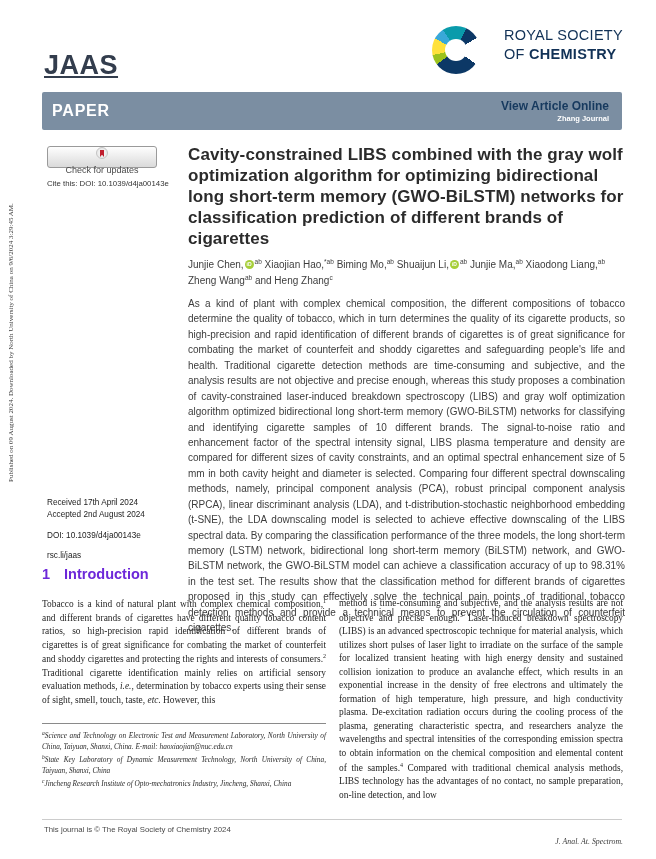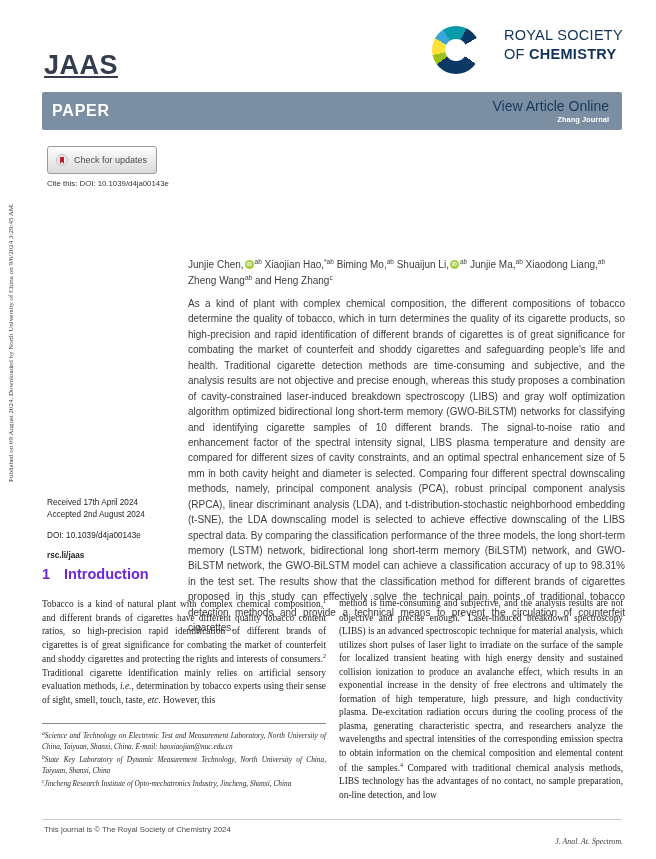--- a/index.html
+++ b/index.html
@@ -21,36 +21,36 @@
       #39a8d8 299deg 327deg, #0a9bab 327deg 360deg); }
   .rsc-mark::after { content:""; position:absolute; inset:13px; background:#fff; border-radius:50%; }
   .rsc-text { color:#113156; font-size:14.5px; line-height:1.3; letter-spacing:.3px; }
   .rsc-text .bold { font-weight:bold; }
 
   
   .banner { position:absolute; left:42px; top:92px; width:580px; height:38px; background:#7b8ea2;
     border-radius:2px; display:flex; align-items:center; justify-content:space-between; padding:0 13px 0 10px; }
   .banner .ptype { color:#fff; font-size:16px; font-weight:bold; letter-spacing:.8px; }
   .banner .links { text-align:right; line-height:1.25; }
-  .banner .vao { color:#16395e; font-size:14px; font-weight:normal; display:block; text-decoration:none; cursor:pointer; }
+  .banner .vao { color:#16395e; font-size:12px; font-weight:bold; display:block; text-decoration:none; cursor:pointer; }
   .banner .vj  { color:#ffffff; font-size:7.5px; font-weight:bold; display:block; text-decoration:none; cursor:pointer; }
 
   
-  .chk-btn { position:absolute; left:47px; top:146px; width:110px; height:28px;
+  .chk-btn { position:absolute; left:47px; top:146px; width:110px; height:22px;
     background:linear-gradient(#fefefe,#dadada); border:1px solid #9a9a9a; border-radius:3px;
-    display:flex; align-items:center; gap:6px; padding:0 8px; cursor:pointer; }
+    display:flex; align-items:center; gap:6px; padding:0 8px; cursor:pointer;flex-direction:column; }
   .chk-btn .mark { width:12px; height:12px; border-radius:50%; background:radial-gradient(#f8f8f8,#e2e2e2);
     border:1px solid #c3c3c3; position:relative; flex:0 0 auto; }
   .chk-btn .mark::after { content:""; position:absolute; left:3px; top:2px; width:4px; height:7px;
     background:#c01e2e; clip-path:polygon(0 0,100% 0,100% 100%,50% 68%,0 100%); }
   .chk-btn .lbl { font-size:9px; color:#4a4a4a; white-space:nowrap; }
   .cite { position:absolute; left:47px; top:179px; width:138px; font-size:7.8px; color:#333; }
   .recv { position:absolute; left:47px; top:497px; width:138px; font-size:8.2px; color:#222; line-height:1.5; }
   .recv .gap { height:8px; }
-  .recv .rl { font-weight:bold; cursor:pointer; color:#222; text-decoration:none; display:inline-block; }
+  .recv .rl { font-weight:normal; cursor:pointer; color:#222; text-decoration:none; display:inline-block; }
 
   
   .title { position:absolute; left:188px; top:145px; width:437px; font-size:17px; font-weight:bold;
     color:#2b2b2b; line-height:1.23; letter-spacing:.1px; }
   .authors { position:absolute; left:188px; top:257px; width:437px; font-size:10px; color:#3d3d3d; line-height:1.5; }
   .authors sup { font-size:6.5px; }
   .orcid { display:inline-block; width:9px; height:9px; border-radius:50%; background:#a6ce39; color:#fff;
     font-size:5px; font-weight:bold; text-align:center; line-height:9px; vertical-align:2px; margin:0 1px; cursor:pointer; }
   .abstract { position:absolute; left:188px; top:296px; width:437px; font-size:10px; color:#3c3c3c;
     line-height:1.545; text-align:justify; }
@@ -97,20 +97,21 @@
     </span>
   </div>
 
   <div class="chk-btn">
     <span class="mark"></span>
     <span class="lbl">Check for updates</span>
   </div>
 
   <div class="cite">Cite this: DOI: 10.1039/d4ja00143e</div>
 
+  <div class="title">Cavity-constrained LIBS combined with the gray wolf optimization algorithm for optimizing bidirectional long short-term memory (GWO-BiLSTM) networks for classification prediction of different brands of cigarettes</div>
 
   <div class="authors"><span>Junjie Chen,<span class="orcid">iD</span><sup>ab</sup></span> <span>Xiaojian Hao,<sup>*ab</sup></span> <span>Biming Mo,<sup>ab</sup></span> <span>Shuaijun Li,<span class="orcid">iD</span><sup>ab</sup></span> <span>Junjie Ma,<sup>ab</sup></span> <span>Xiaodong Liang,<sup>ab</sup></span> <span>Zheng Wang<sup>ab</sup></span> <span>and Heng Zhang<sup>c</sup></span> </div>
 
   <div class="abstract">As a kind of plant with complex chemical composition, the different compositions of tobacco determine the quality of tobacco, which in turn determines the quality of its cigarette products, so high-precision and rapid identification of different brands of cigarettes is of great significance for combating the market of counterfeit and shoddy cigarettes and safeguarding people's life and health. Traditional cigarette detection methods are time-consuming and subjective, and the analysis results are not objective and precise enough, whereas this study proposes a combination of cavity-constrained laser-induced breakdown spectroscopy (LIBS) and gray wolf optimization algorithm optimized bidirectional long short-term memory (GWO-BiLSTM) networks for classifying and identifying cigarette samples of 10 different brands. The signal-to-noise ratio and enhancement factor of the spectral intensity signal, LIBS plasma temperature and density are compared for different sizes of cavity constraints, and an optimal spectral enhancement size of 5 mm in both cavity height and diameter is selected. Comparing four different spectral downscaling methods, namely, principal component analysis (PCA), robust principal component analysis (RPCA), linear discriminant analysis (LDA), and t-distribution-stochastic neighborhood embedding (t-SNE), the LDA downscaling model is selected to achieve effective downscaling of the LIBS spectral data. By comparing the classification performance of the three models, the long short-term memory (LSTM) network, bidirectional long short-term memory (BiLSTM) network, and GWO-BiLSTM network, the GWO-BiLSTM model can achieve a classification accuracy of up to 98.31% in the test set. The results show that the classification method for different brands of cigarettes proposed in this study can effectively solve the technical pain points of traditional tobacco detection methods and provide a technical means to prevent the circulation of counterfeit cigarettes.</div>
 
   <div class="recv">
     <div>Received 17th April 2024</div>
     <div>Accepted 2nd August 2024</div>
     <div class="gap"></div>
     <div>DOI: 10.1039/d4ja00143e</div>

